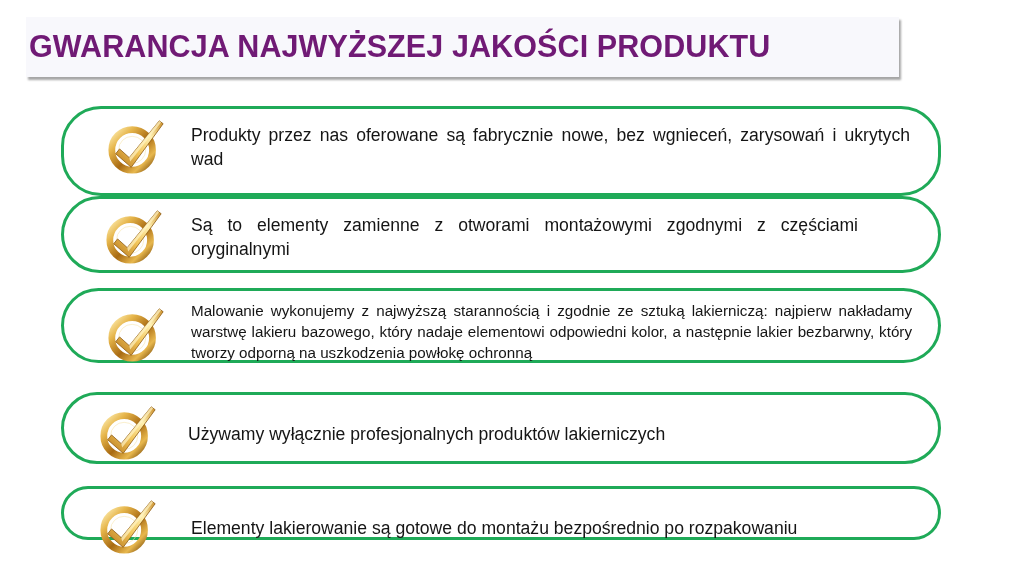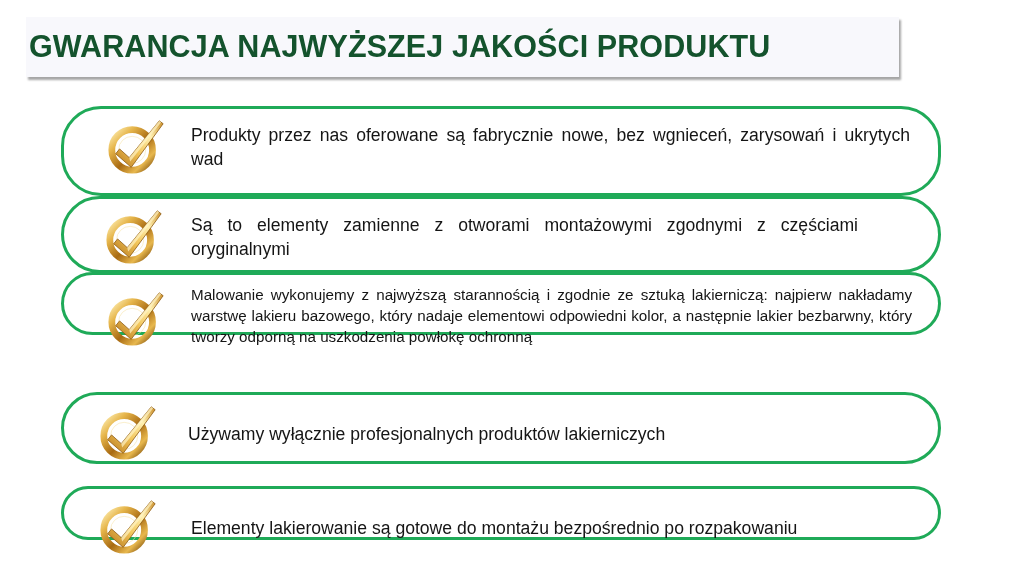--- a/index.html
+++ b/index.html
@@ -25,21 +25,21 @@
       box-shadow: 2px 3px 2px rgba(0,0,0,0.35);
     }
     .title-text {
       position: absolute;
       left: 3px;
       top: 12px;
       font-family: "Liberation Sans", sans-serif;
       font-weight: bold;
       font-size: 30.5px;
       letter-spacing: 0.1px;
-      color: #14532d;
+      color: #701a75;
       white-space: nowrap;
     }
     .pill {
       position: absolute;
       left: 61px;
       width: 880px;
       border: 3px solid #1faa58;
       border-radius: 40px;
       background: #ffffff;
       box-sizing: border-box;
@@ -106,21 +106,21 @@
   <div class="pill-text" style="top:14px;">Produkty przez nas oferowane są fabrycznie nowe, bez wgnieceń, zarysowań i ukrytych wad</div>
 </div>
 
 <div class="pill" style="top:196px; height:77px;">
   <svg class="pill-icon" style="left:40px; top:6px;">
       <use href="#goldCheckSymbol"></use>
     </svg>
   <div class="pill-text" style="top:14px; right:80px;">Są to elementy zamienne z otworami montażowymi zgodnymi z częściami oryginalnymi</div>
 </div>
 
-<div class="pill" style="top:272px; height:63px;">
+<div class="pill" style="top:288px; height:75px;">
   <svg class="pill-icon" style="left:42px; top:12px;">
       <use href="#goldCheckSymbol"></use>
     </svg>
   <div class="pill-text small" style="top:9px; right:26px;">Malowanie wykonujemy z najwyższą starannością i zgodnie ze sztuką lakierniczą: najpierw nakładamy warstwę lakieru bazowego, który nadaje elementowi odpowiedni kolor, a następnie lakier bezbarwny, który tworzy odporną na uszkodzenia powłokę ochronną</div>
 </div>
 
 <div class="pill" style="top:392px; height:72px;">
   <svg class="pill-icon" style="left:34px; top:6px;">
       <use href="#goldCheckSymbol"></use>
     </svg>

